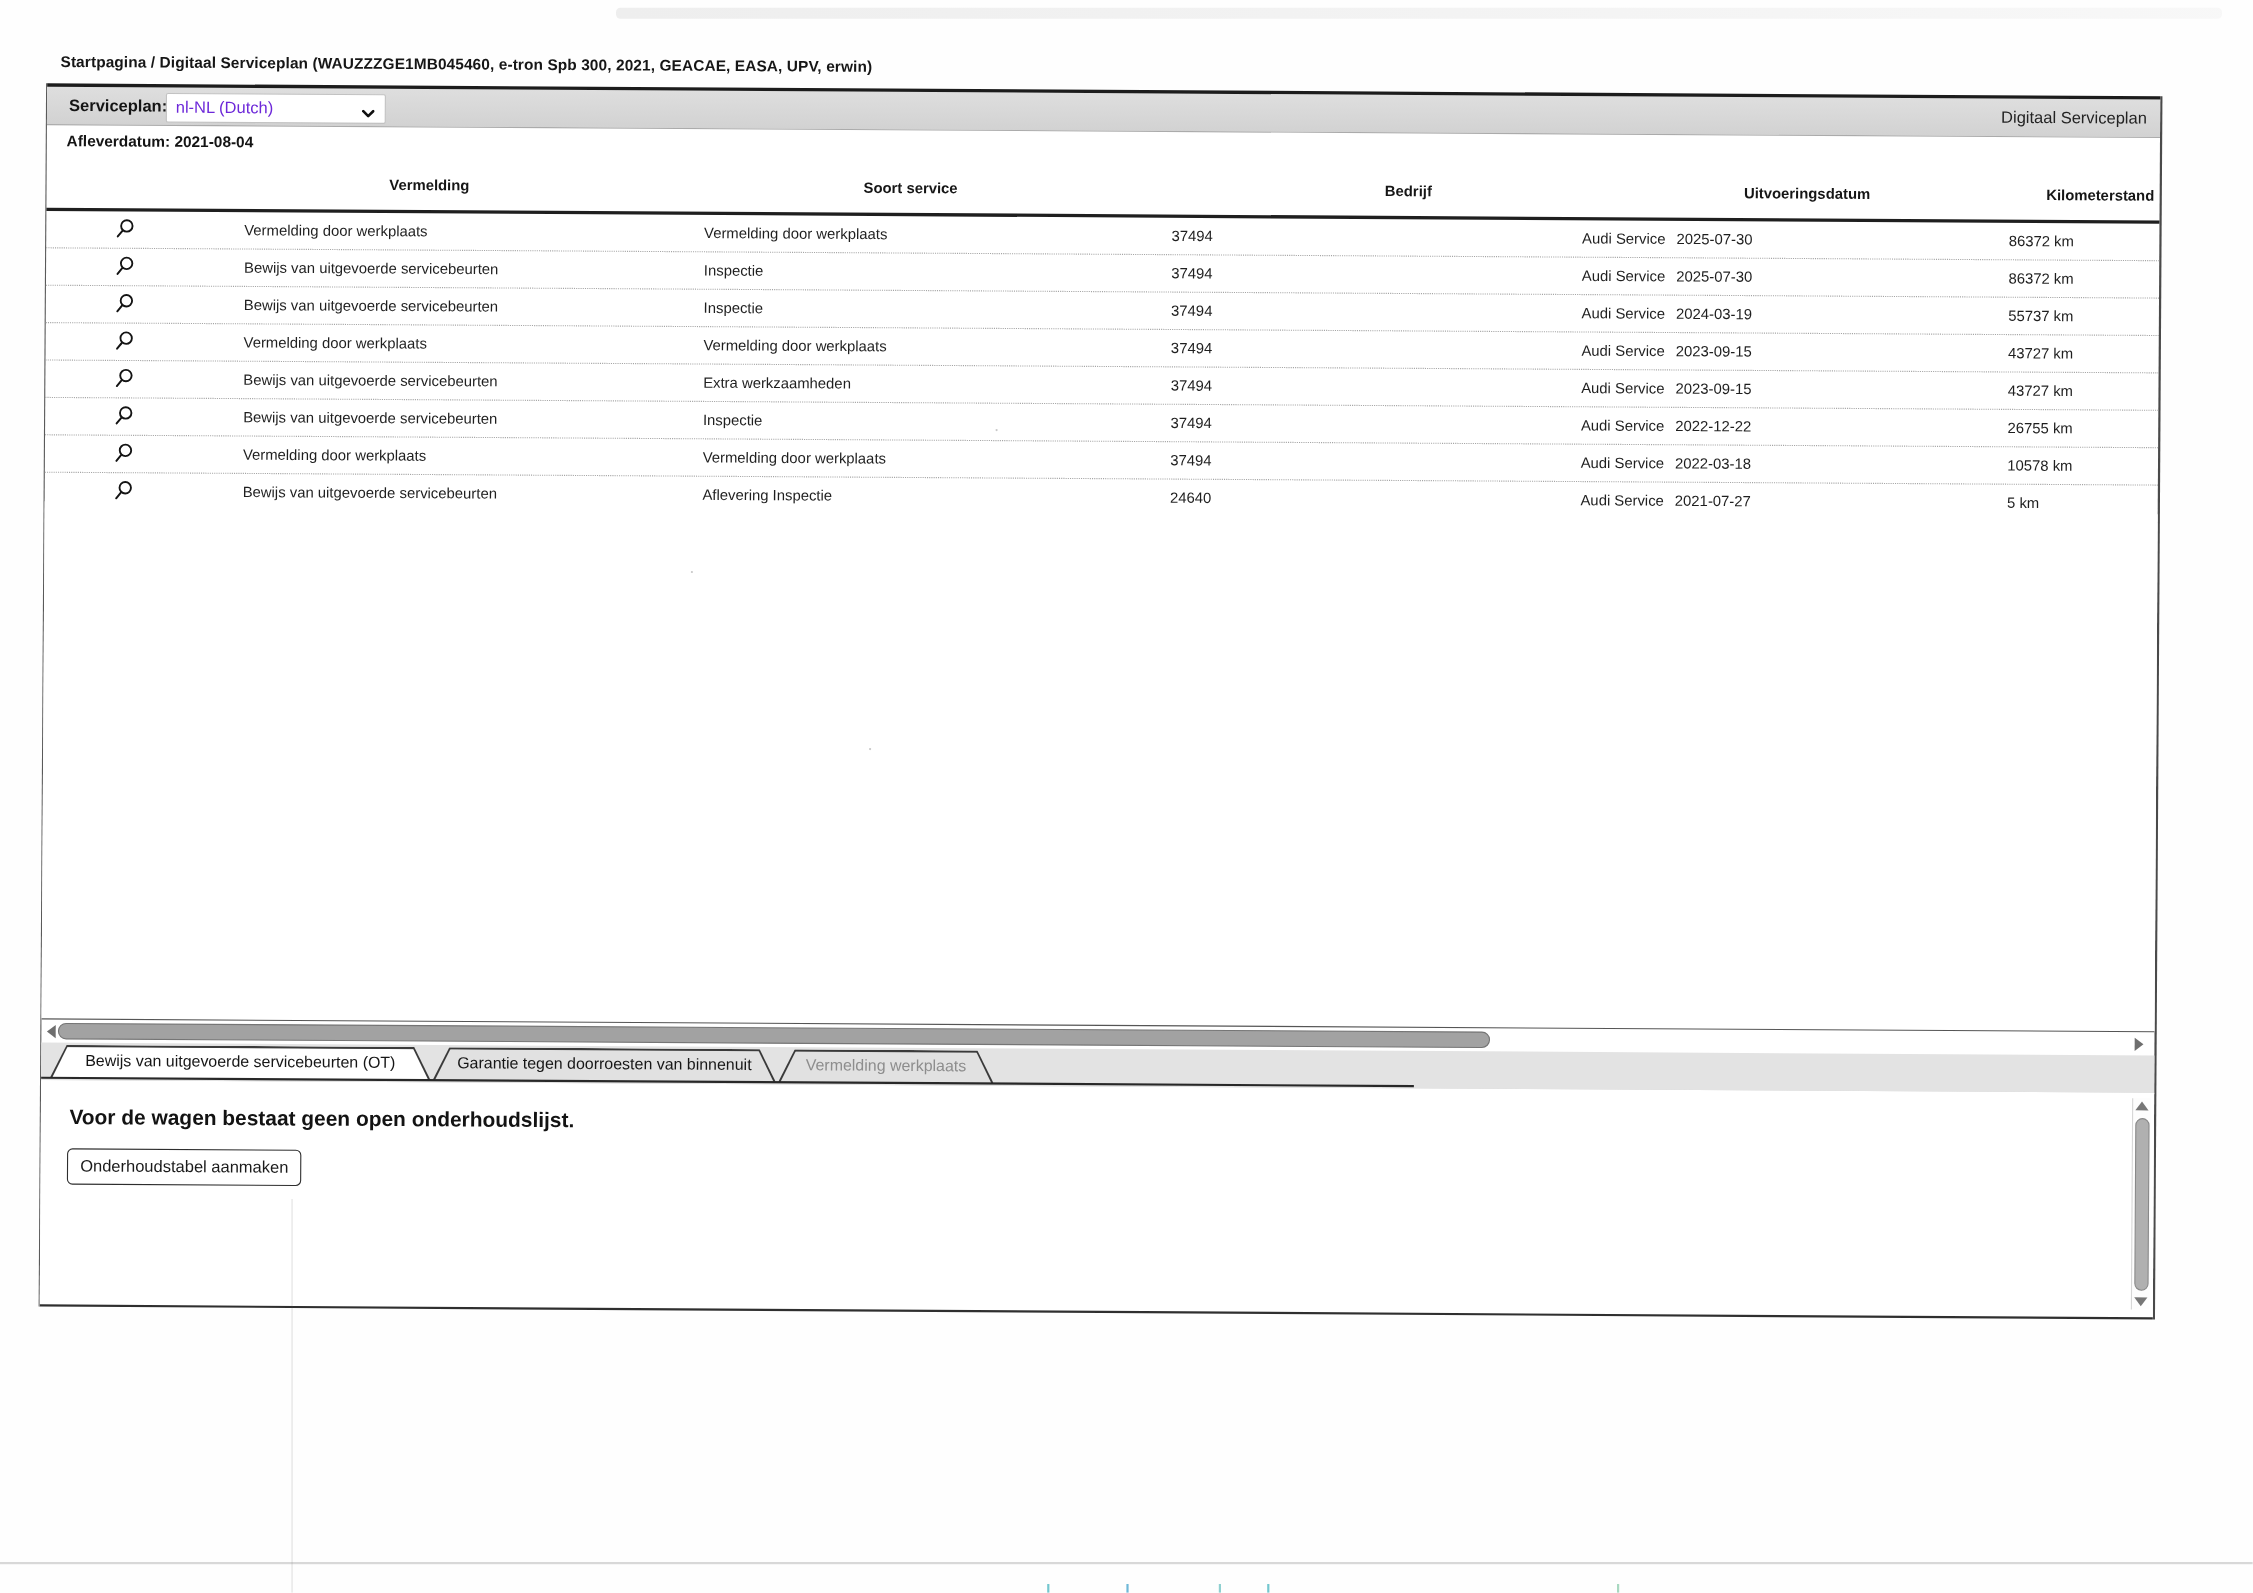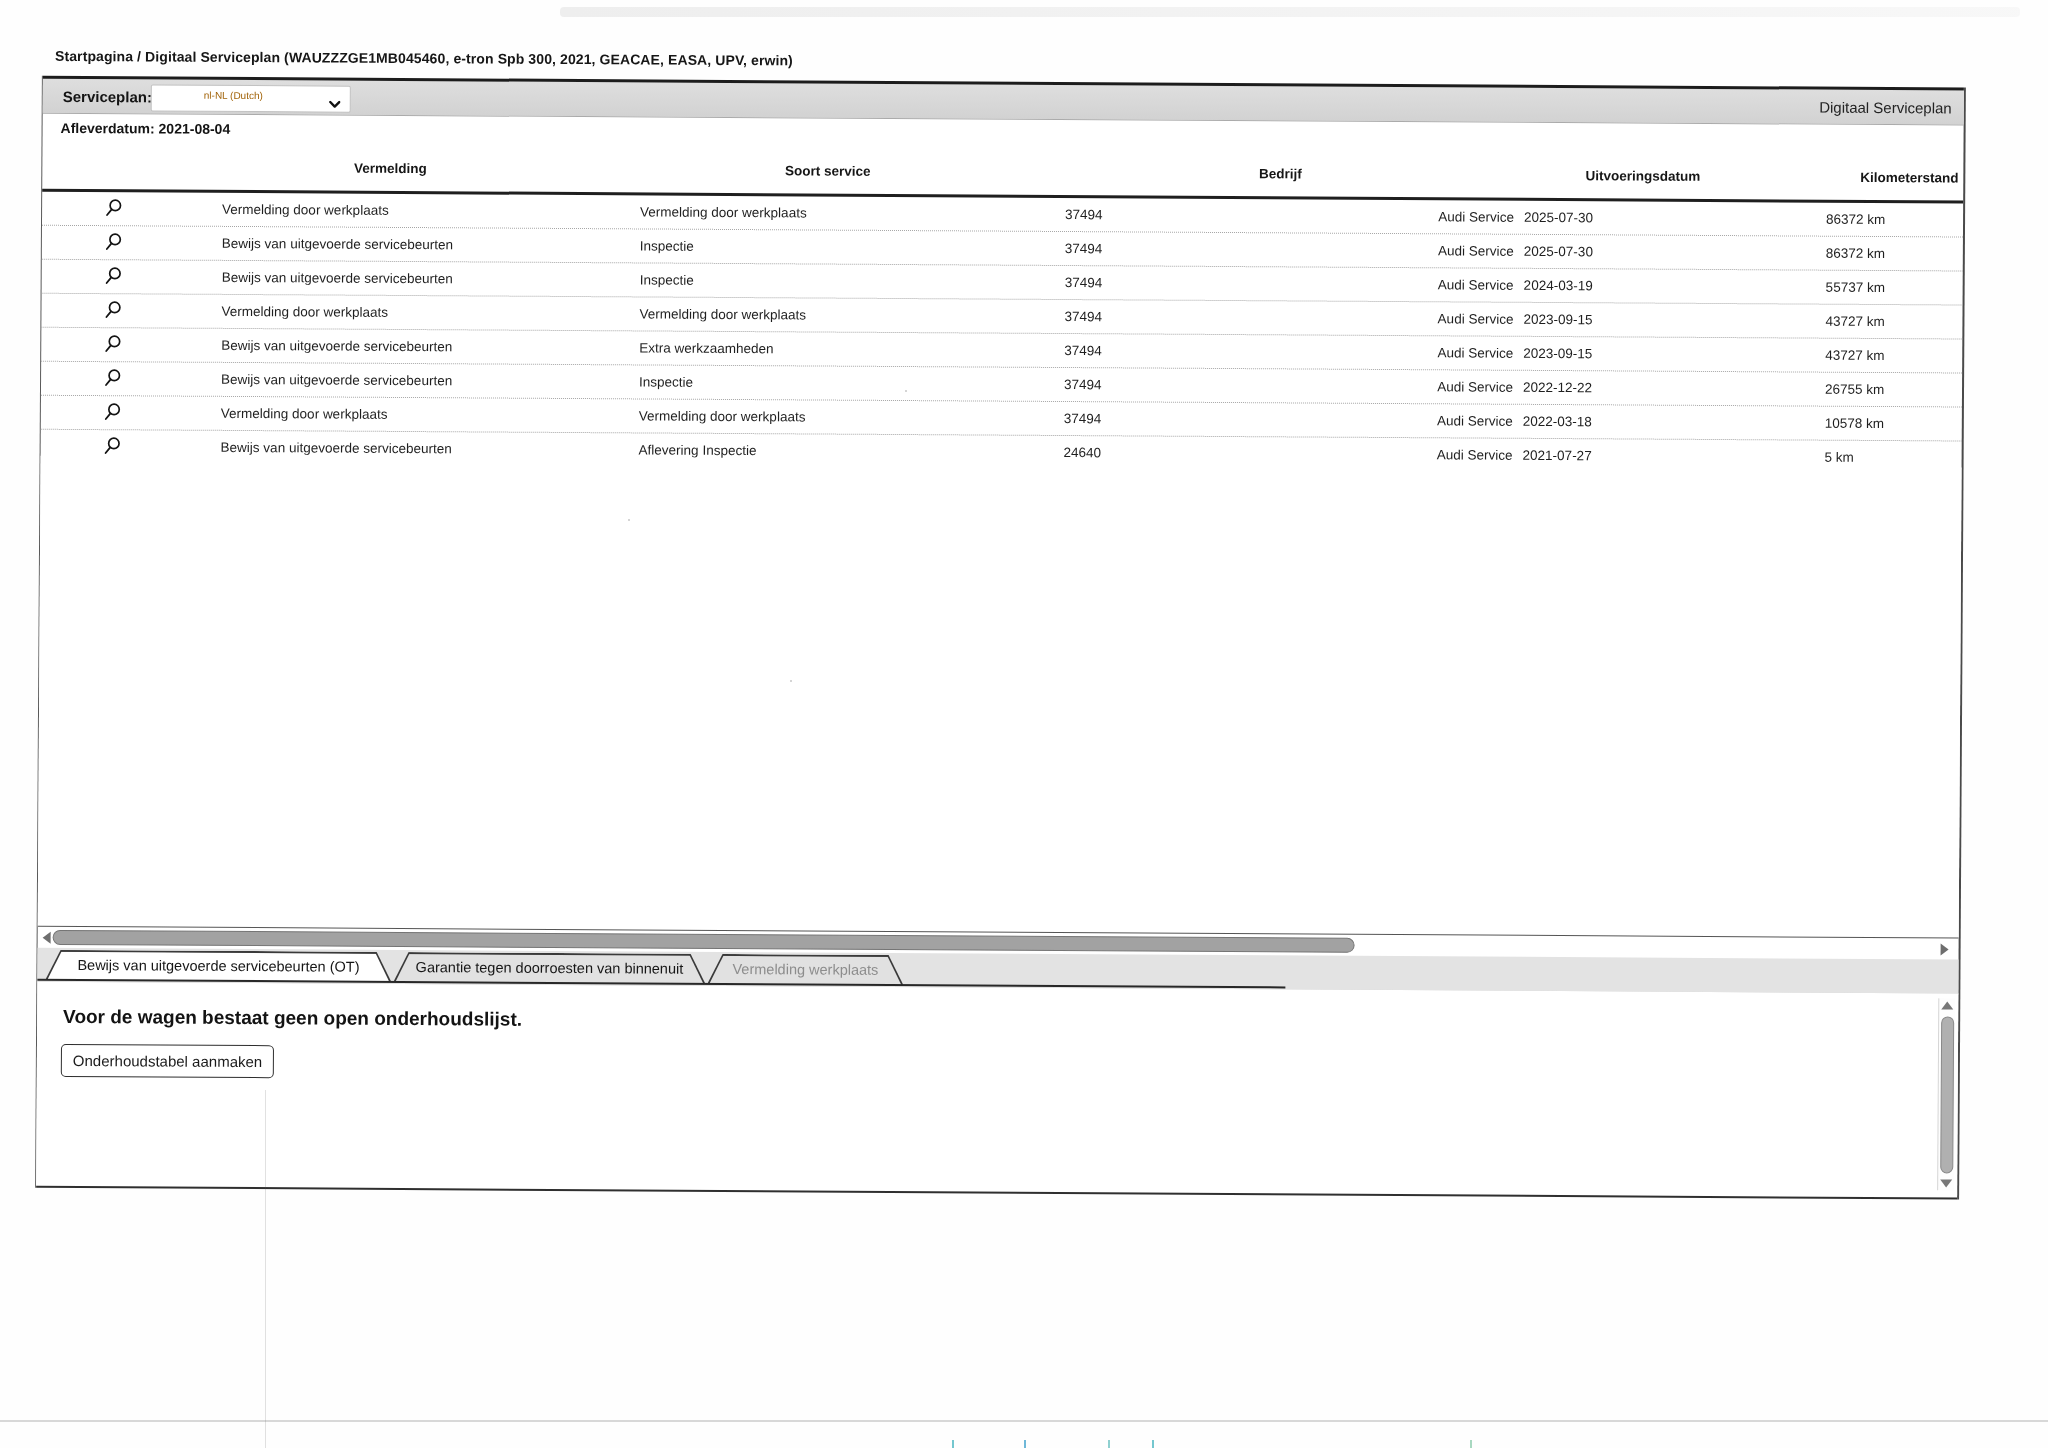--- a/index.html
+++ b/index.html
@@ -26,21 +26,21 @@
   .toolbar{
     position:absolute;left:0;top:0;width:100%;height:38px;box-sizing:border-box;
     border-top:3px solid #1c1c1c;border-bottom:1px solid #ababab;
     background:linear-gradient(#dedede,#d2d2d2);
   }
   .toolbar-label{position:absolute;left:20px;top:9px;font-size:15px;font-weight:bold;color:#141414;}
   .select{
     position:absolute;left:108px;top:5px;width:198px;height:25px;background:#fff;
     border:1px solid #c2c2c2;border-radius:2px;
   }
-  .select-value{position:absolute;left:8px;top:4px;font-size:10px;color:#a16207;margin-left:44px;}
+  .select-value{position:absolute;left:8px;top:4px;font-size:15px;color:#6d28d9;}
   .select-chevron{position:absolute;right:9px;top:8px;}
   .app-title{position:absolute;right:12px;top:9px;font-size:15px;color:#232323;}
 
   .subbar{position:absolute;left:0;top:38px;width:100%;height:30px;}
   .delivery{position:absolute;left:18px;top:6px;font-size:14px;font-weight:bold;color:#141414;}
 
   
   .thead{position:absolute;left:0;top:68px;width:100%;height:48px;box-sizing:border-box;
     border-bottom:3px solid #1f1f1f;display:flex;align-items:center;}
   .th{font-size:13.5px;font-weight:bold;color:#161616;text-align:center;}

